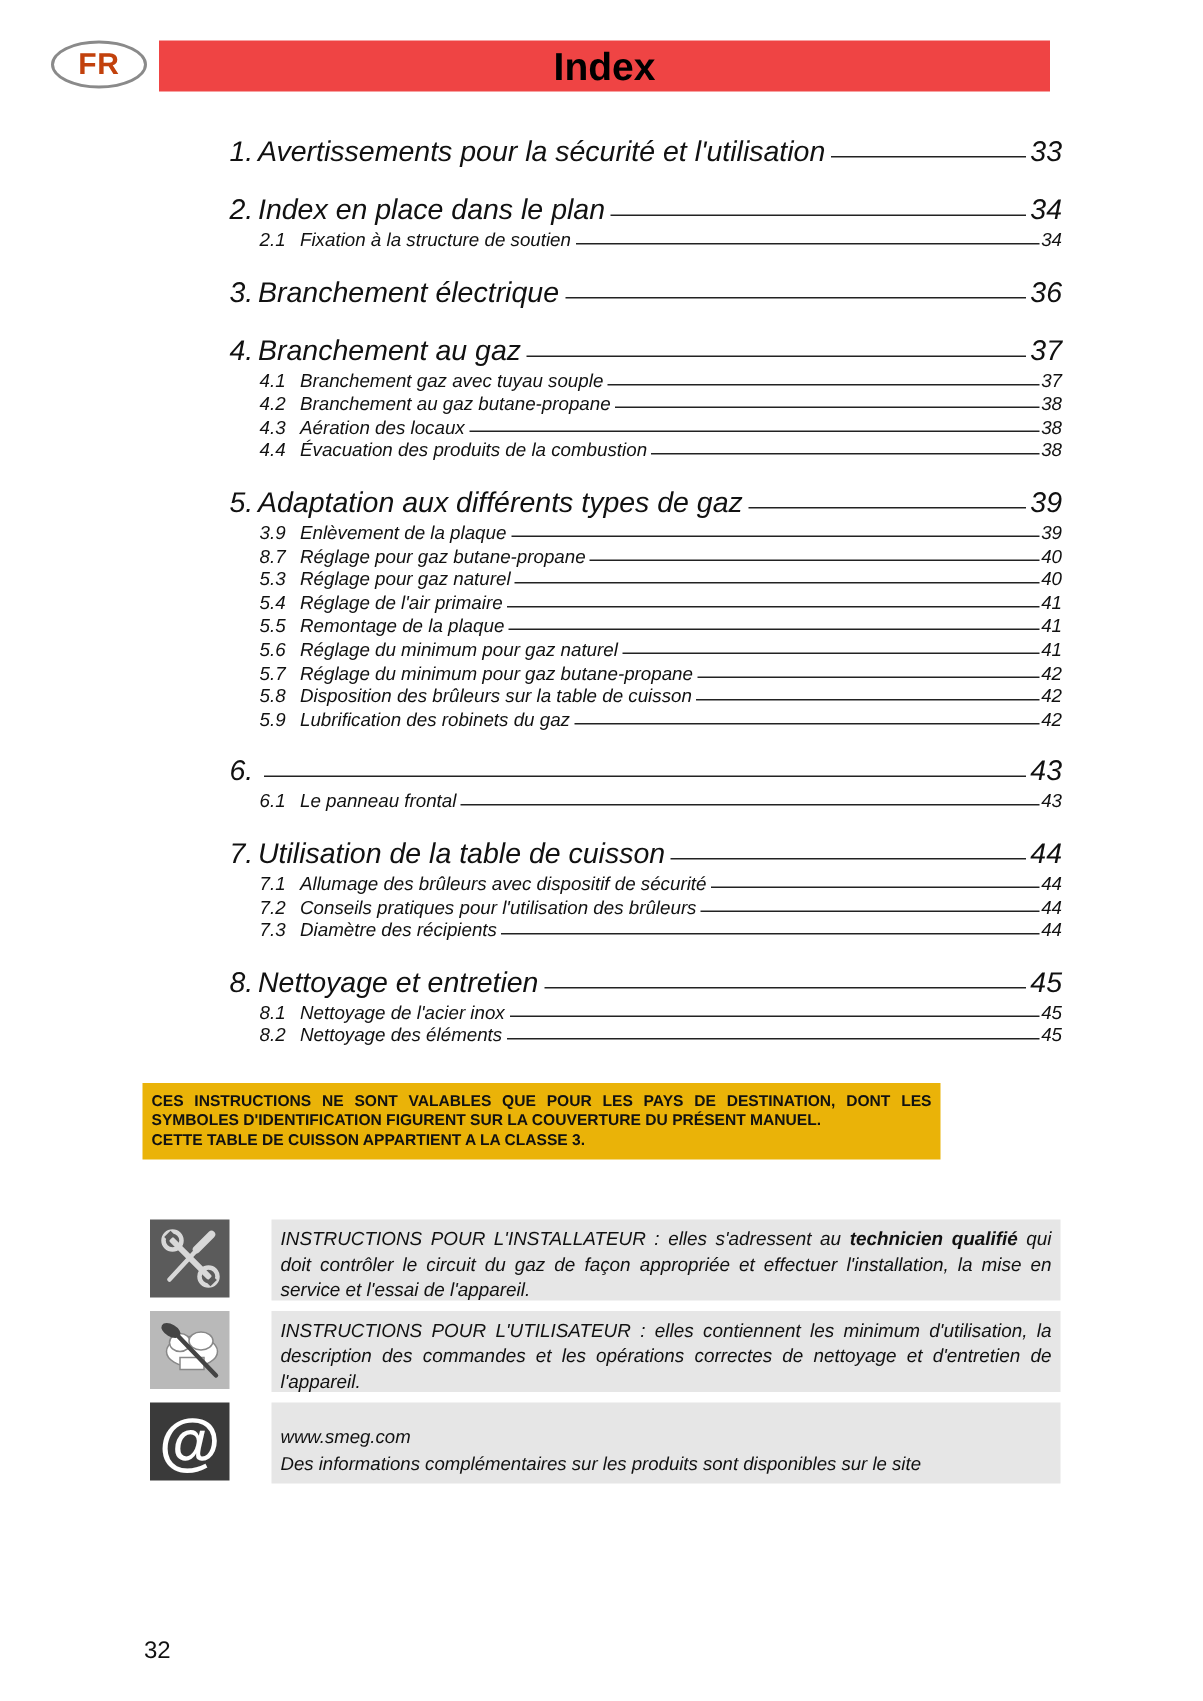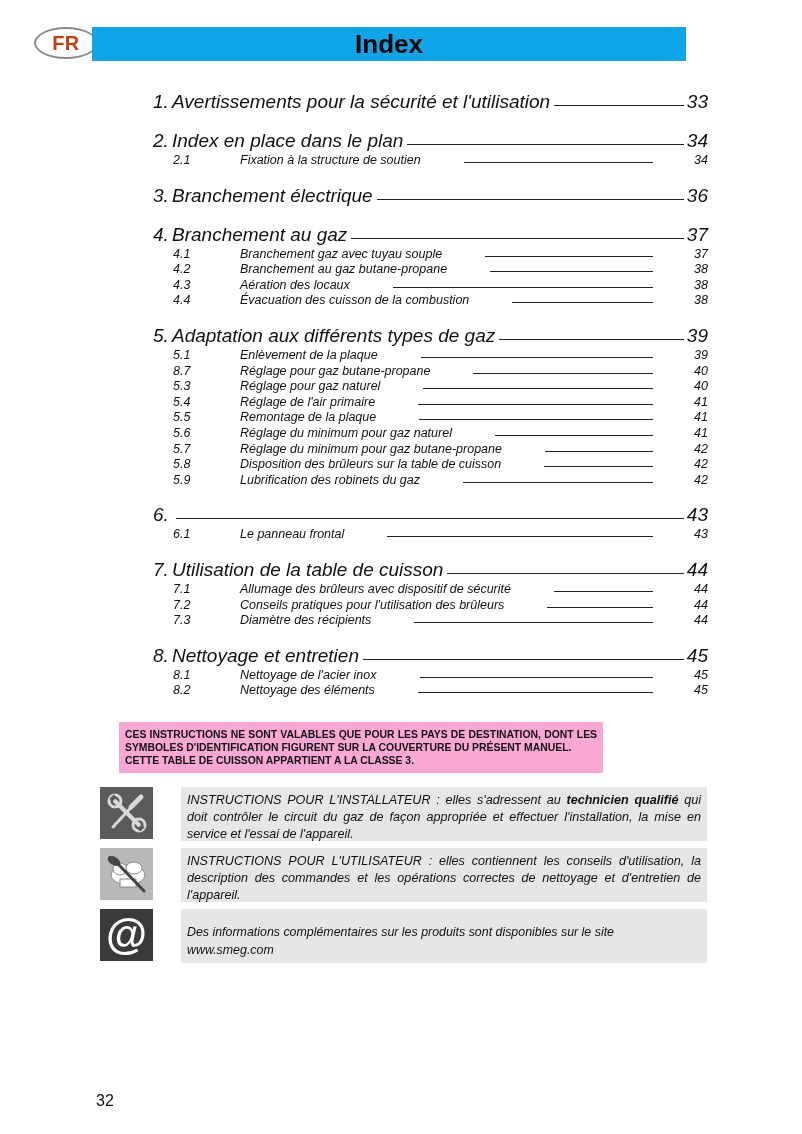--- a/index.html
+++ b/index.html
@@ -7,45 +7,45 @@
     width: 802px; height: 1134px; position: relative; overflow: hidden;
     font-family: "Liberation Sans", sans-serif; color: #111;
   }
   .fr-badge {
     position: absolute; left: 34px; top: 27px; width: 64px; height: 32px;
     border: 2px solid #8a8a8a; border-radius: 50%; box-sizing: border-box;
     display: flex; align-items: center; justify-content: center;
     font-weight: bold; font-size: 20px; color: #c2410c; letter-spacing: 0.5px;
   }
   .title-bar {
-    position: absolute; left: 92px; top: 27px; width: 594px; height: 34px;
-    background: #0ea5e9; display: flex; align-items: center; justify-content: center;
+    position: absolute; left: 106px; top: 27px; width: 594px; height: 34px;
+    background: #ef4444; display: flex; align-items: center; justify-content: center;
     font-weight: bold; font-size: 26px; color: #000;
   }
   .toc { position: absolute; left: 153px; top: 90px; width: 555px; }
   .section { margin-bottom: 15px; }
   .sec-row, .sub-row {
     display: flex; align-items: baseline; font-style: italic;
   }
   .sec-row { font-size: 19px; line-height: 24px; }
-  .sub-row { font-size: 12.5px; line-height: 15.6px; padding-left: 20px; gap: 40px; }
+  .sub-row { font-size: 12.5px; line-height: 15.6px; padding-left: 20px; }
   .sec-num { width: 19px; flex: none; }
   .sub-num { width: 27px; flex: none; }
   .leader {
     flex: 1; border-bottom: 1px solid #222; margin: 0 3px 0 4px;
     position: relative; top: -2px;
   }
   .sub-row .leader { margin: 0 1px 0 3px; top: -1px; }
   .pg { flex: none; }
   .notice {
-    position: absolute; left: 95px; top: 722px; width: 484px; height: 51px;
-    background: #f9a8d4; box-sizing: border-box; padding: 6px 6px;
-    font-size: 10.4px; font-weight: bold; line-height: 13px; text-align: justify; margin-left: 24px;
-  }
-  .info-row { position: absolute; left: 100px; width: 562px; height: 54px; }
+    position: absolute; left: 95px; top: 722px; width: 532px; height: 51px;
+    background: #eab308; box-sizing: border-box; padding: 6px 6px;
+    font-size: 10.4px; font-weight: bold; line-height: 13px; text-align: justify;
+  }
+  .info-row { position: absolute; left: 100px; width: 562px; height: 54px; margin-top: 26px; }
   .info-icon {
     position: absolute; left: 0; top: 0; width: 53px; height: 52px;
     display: flex; align-items: center; justify-content: center;
   }
   .info-text {
     position: absolute; left: 81px; top: 0; width: 526px; height: 54px;
     background: #e6e6e6; box-sizing: border-box; padding: 5px 6px;
     font-style: italic; font-size: 12.6px; line-height: 17px; text-align: justify;
   }
   .icon-dark { background: #5b5b5b; }
@@ -120,35 +120,35 @@
       <span class="pg">38</span>
     </div>
     <div class="sub-row">
       <span class="sub-num">4.3</span>
       <span>Aération des locaux</span>
       <span class="leader"></span>
       <span class="pg">38</span>
     </div>
     <div class="sub-row">
       <span class="sub-num">4.4</span>
-      <span>Évacuation des cuisson de la combustion</span>
+      <span>Évacuation des produits de la combustion</span>
       <span class="leader"></span>
       <span class="pg">38</span>
     </div>
   </div>
 
   <div class="section">
     <div class="sec-row">
       <span class="sec-num">5.</span>
       <span>Adaptation aux différents types de gaz</span>
       <span class="leader"></span>
       <span class="pg">39</span>
     </div>
     <div class="sub-row">
-      <span class="sub-num">5.1</span>
+      <span class="sub-num">3.9</span>
       <span>Enlèvement de la plaque</span>
       <span class="leader"></span>
       <span class="pg">39</span>
     </div>
     <div class="sub-row">
       <span class="sub-num">8.7</span>
       <span>Réglage pour gaz butane-propane</span>
       <span class="leader"></span>
       <span class="pg">40</span>
     </div>
@@ -287,26 +287,26 @@
   <div class="info-icon icon-light">
     <svg width="46" height="46" viewBox="0 0 46 46">
       <ellipse cx="24" cy="24" rx="17" ry="10" fill="#ffffff" stroke="#888" stroke-width="1"></ellipse>
       <ellipse cx="16" cy="18" rx="7" ry="6" fill="#ffffff" stroke="#888" stroke-width="1"></ellipse>
       <ellipse cx="30" cy="17" rx="8" ry="6" fill="#ffffff" stroke="#888" stroke-width="1"></ellipse>
       <rect x="16" y="28" width="16" height="8" fill="#ffffff" stroke="#888" stroke-width="1"></rect>
       <ellipse cx="10" cy="10" rx="7" ry="4" fill="#444" transform="rotate(30 10 10)"></ellipse>
       <line x1="15" y1="14" x2="40" y2="40" stroke="#444" stroke-width="3" stroke-linecap="round"></line>
     </svg>
   </div>
-  <div class="info-text">INSTRUCTIONS POUR L'UTILISATEUR : elles contiennent les conseils d'utilisation, la description des commandes et les opérations correctes de nettoyage et d'entretien de l'appareil.</div>
+  <div class="info-text">INSTRUCTIONS POUR L'UTILISATEUR : elles contiennent les minimum d'utilisation, la description des commandes et les opérations correctes de nettoyage et d'entretien de l'appareil.</div>
 </div>
 
 <div class="info-row" style="top:909px;">
   <div class="info-icon icon-black">
     <span style="color:#fff;font-weight:bold;font-size:42px;line-height:1;">@</span>
   </div>
   <div class="info-text" style="padding-top:14px;font-size:12.4px;line-height:18px;">
+    <div>www.smeg.com</div>
     <div>Des informations complémentaires sur les produits sont disponibles sur le site</div>
-    <div>www.smeg.com</div>
   </div>
 </div>
 
 <div class="page-num">32</div>
 
 </body></html>

